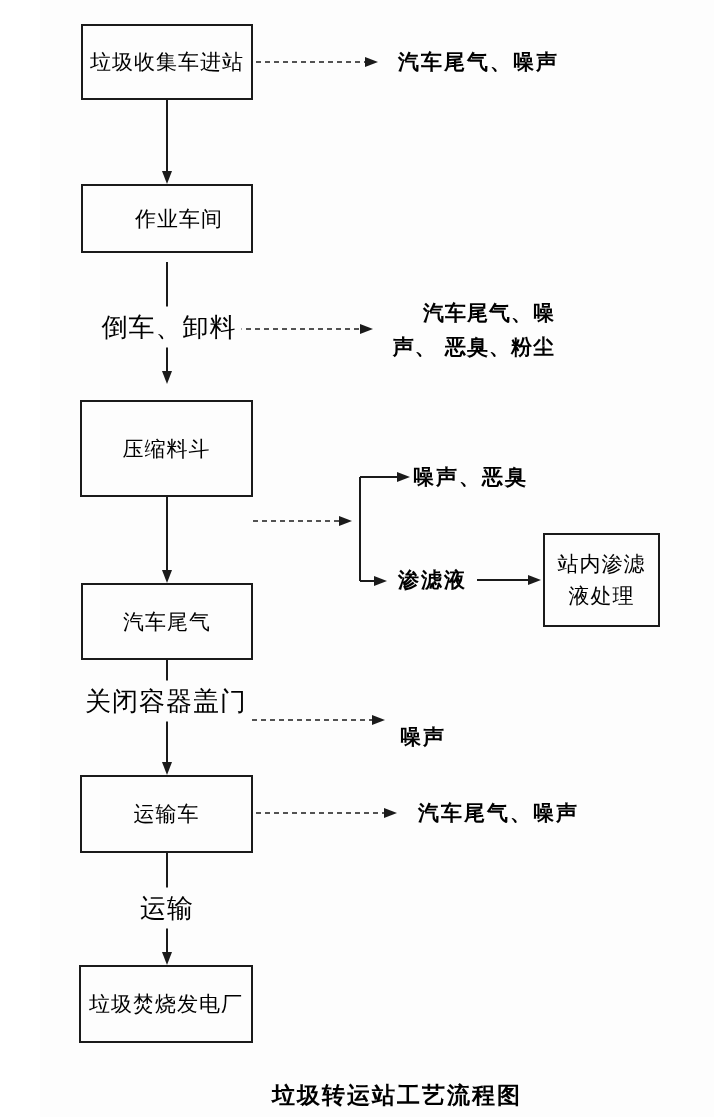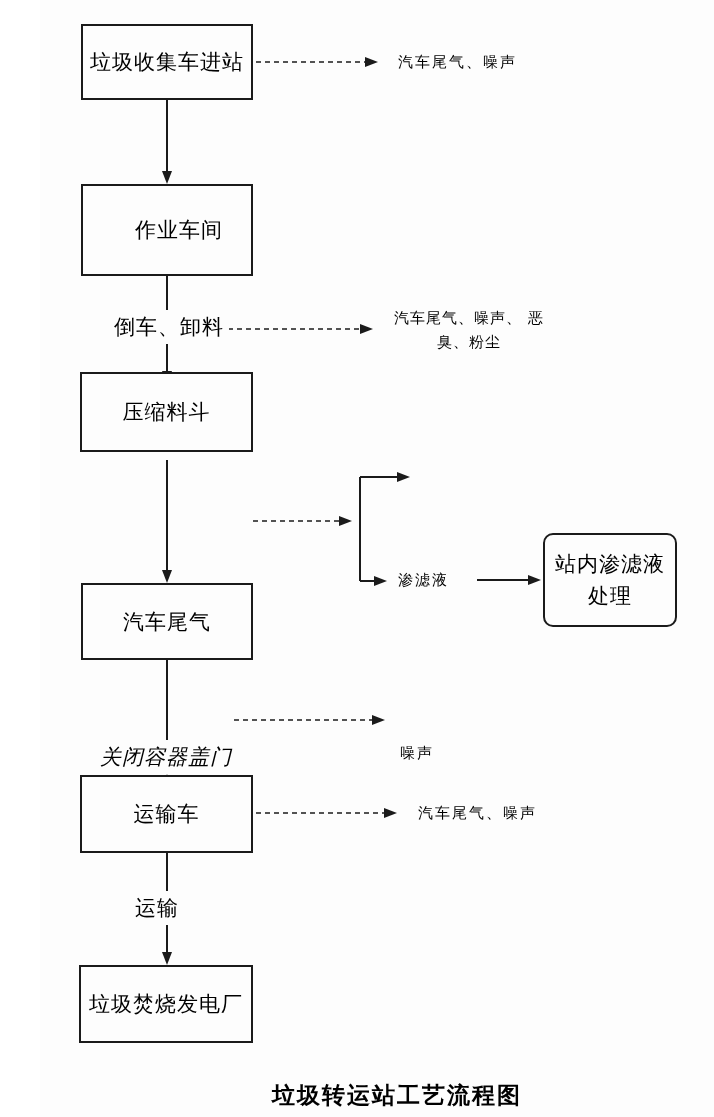--- a/index.html
+++ b/index.html
@@ -34,37 +34,38 @@
     letter-spacing: 1px;
     line-height: 30px;
     z-index: 2;
     box-sizing: border-box;
   }
   .step-label {
     position: absolute;
     transform: translate(-50%, -50%);
     background: #fdfdfd;
     padding: 3px 5px;
-    font-size: 21px;
+    font-size: 26px;
     letter-spacing: 1px;
     white-space: nowrap;
     z-index: 2;
   }
   .emission {
     position: absolute;
     transform: translateY(-50%);
-    font-size: 15px;
+    font-size: 21px;
     letter-spacing: 2px;
     white-space: nowrap;
     z-index: 2;
+    font-weight: bold;
   }
   .emission.multiline {
     white-space: normal;
-    text-align: center;
-    line-height: 24px;
+    text-align: right;
+    line-height: 34px;
     letter-spacing: 1px;
   }
   .diagram-title {
     position: absolute;
     left: 0;
     top: 1080px;
     width: 714px;
     text-align: center;
     font-size: 23px;
     font-weight: bold;
@@ -101,45 +102,46 @@
       <line x1="216" y1="62" x2="325" y2="62" marker-end="url(#ah)"></line>
       <line x1="188" y1="329" x2="320" y2="329" marker-end="url(#ah)"></line>
       <line x1="213" y1="521" x2="299" y2="521" marker-end="url(#ah)"></line>
       <line x1="194" y1="720" x2="332" y2="720" marker-end="url(#ah)"></line>
       <line x1="216" y1="813" x2="344" y2="813" marker-end="url(#ah)"></line>
     </g>
   </svg>
 
   <div class="node" style="left:41px; top:24px; width:172px; height:76px;">垃圾收集车进站</div>
 
-  <div class="node" style="left:41px; top:184px; width:172px; height:92px;padding-left:24px;">作业车间</div>
+  <div class="node" style="left:41px; top:184px; width:172px; height:69px;padding-left:24px;">作业车间</div>
 
-  <div class="node" style="left:40px; top:372px; width:173px; height:80px;">压缩料斗</div>
+  <div class="node" style="left:40px; top:400px; width:173px; height:97px;">压缩料斗</div>
 
   <div class="node" style="left:41px; top:583px; width:172px; height:77px;">汽车尾气</div>
 
   <div class="node" style="left:40px; top:775px; width:173px; height:78px;">运输车</div>
 
   <div class="node" style="left:39px; top:965px; width:174px; height:78px;">垃圾焚烧发电厂</div>
 
-  <div class="node" style="left:503px; top:533px; width:134px; height:94px; padding:0 3px; line-height:32px;border-radius:10px;">站内渗滤液处理</div>
+  <div class="node" style="left:503px; top:533px; width:117px; height:94px; padding:0 3px; line-height:32px;">站内渗滤液处理</div>
 
   <div class="step-label" style="left:129px; top:327px;">倒车、卸料</div>
 
 
-  <div class="step-label" style="left:126px; top:757px;font-style:italic;">关闭容器盖门</div>
+  <div class="step-label" style="left:126px; top:701px;">关闭容器盖门</div>
 
-  <div class="step-label" style="left:117px; top:908px;">运输</div>
+  <div class="step-label" style="left:127px; top:908px;">运输</div>
 
   <div class="emission" style="left:358px; top:62px;">汽车尾气、噪声</div>
 
   <div class="emission multiline" style="left:343px; top:330px; width:172px;">汽车尾气、噪声、 恶臭、粉尘</div>
 
+  <div class="emission" style="left:373px; top:477px;">噪声、恶臭</div>
 
   <div class="emission" style="left:358px; top:580px;">渗滤液</div>
 
-  <div class="emission" style="left:360px; top:753px;">噪声</div>
+  <div class="emission" style="left:360px; top:737px;">噪声</div>
 
   <div class="emission" style="left:378px; top:813px;">汽车尾气、噪声</div>
 
   <div class="diagram-title">垃圾转运站工艺流程图</div>
 
 </div>
 
 </body></html>

